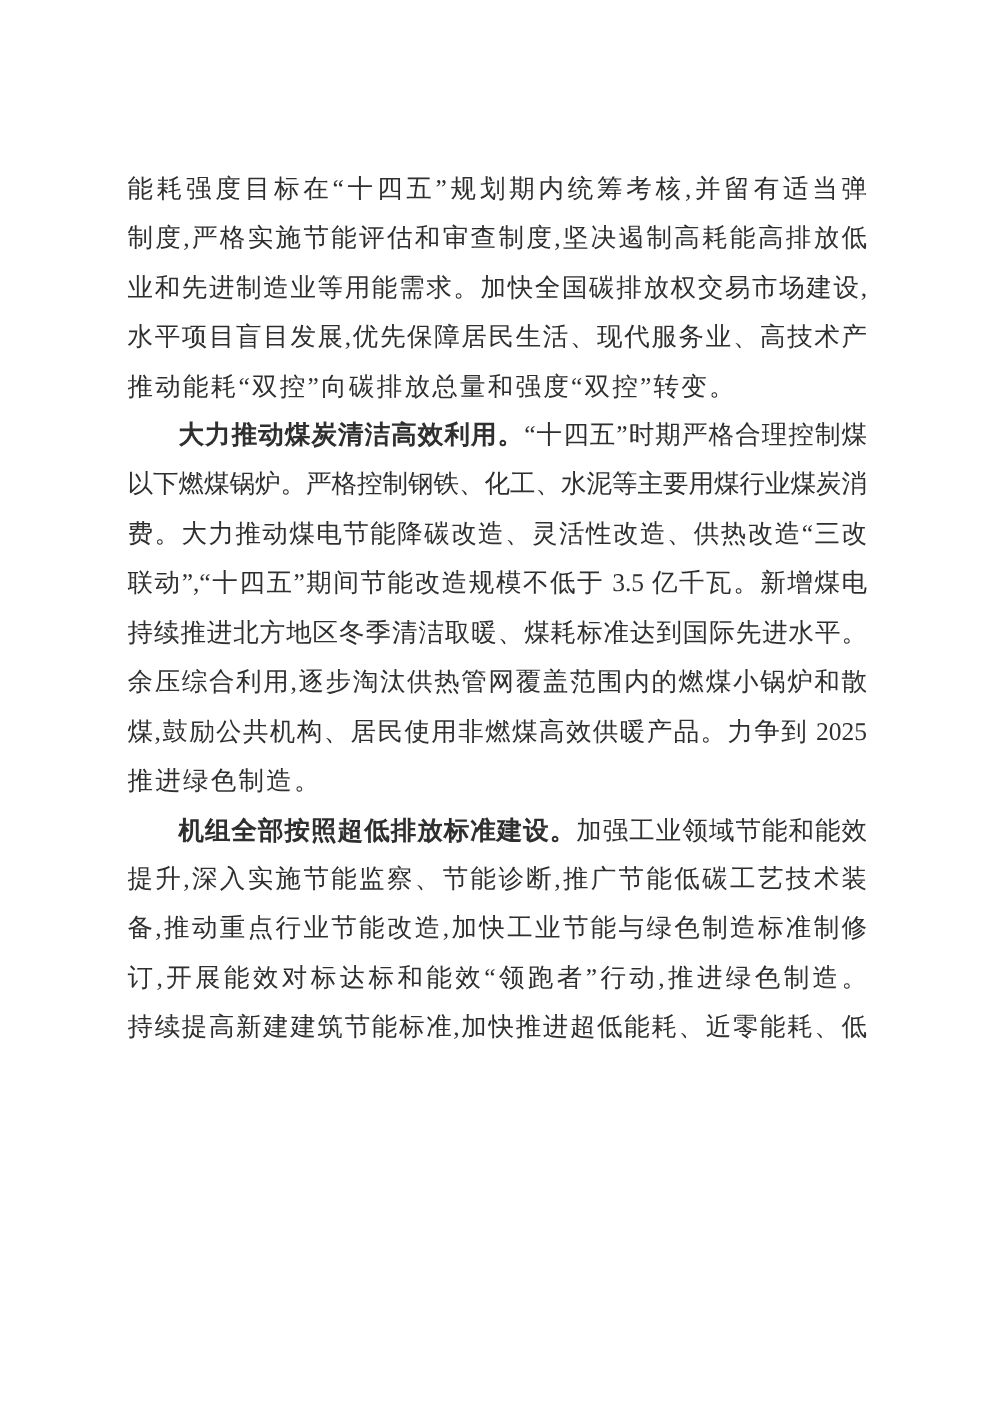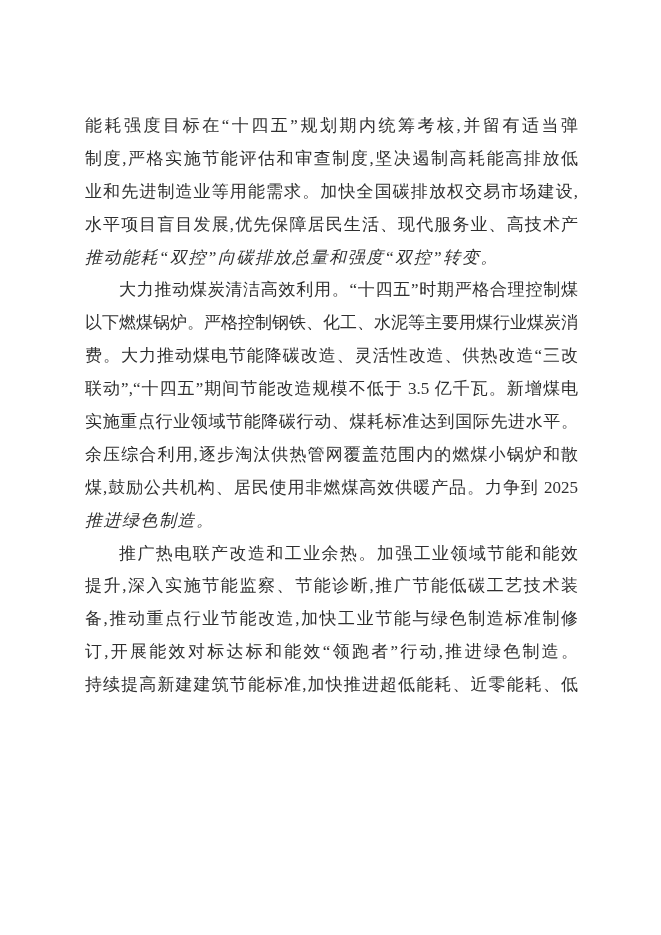--- a/index.html
+++ b/index.html
@@ -29,27 +29,26 @@
     overflow: hidden;
     text-align: justify;
     text-align-last: justify;
     text-justify: inter-character;
     white-space: normal;
   }
   .line.left {
     text-align: left;
     text-align-last: left;
     letter-spacing: 1.5px;
-    font-style: italic;
   }
   .line.indent {
     text-indent: 2em;
   }
   .seg.bold {
-    font-weight: normal;
+    font-weight: bold;
   }
   .page-number {
     position: absolute;
     left: 0;
     top: 836px;
     width: 661px;
     text-align: center;
     font-size: 17px;
     line-height: 26px;
     color: #7f1d1d;
@@ -62,24 +61,24 @@
   <div class="text-block">
       <div class="line"><span class="seg">能耗强度目标在“十四五”规划期内统筹考核,并留有适当弹</span></div>
       <div class="line"><span class="seg">制度,严格实施节能评估和审查制度,坚决遏制高耗能高排放低</span></div>
       <div class="line"><span class="seg">业和先进制造业等用能需求。加快全国碳排放权交易市场建设,</span></div>
       <div class="line"><span class="seg">水平项目盲目发展,优先保障居民生活、现代服务业、高技术产</span></div>
       <div class="line left"><span class="seg">推动能耗“双控”向碳排放总量和强度“双控”转变。</span></div>
       <div class="line indent"><span class="seg bold">大力推动煤炭清洁高效利用。</span><span class="seg">“十四五”时期严格合理控制煤</span></div>
       <div class="line"><span class="seg">以下燃煤锅炉。严格控制钢铁、化工、水泥等主要用煤行业煤炭消</span></div>
       <div class="line"><span class="seg">费。大力推动煤电节能降碳改造、灵活性改造、供热改造“三改</span></div>
       <div class="line"><span class="seg">联动”,“十四五”期间节能改造规模不低于 3.5 亿千瓦。新增煤电</span></div>
-      <div class="line"><span class="seg">实施重点行业领域节能降碳行动、煤耗标准达到国际先进水平。</span></div>
+      <div class="line"><span class="seg">持续推进北方地区冬季清洁取暖、煤耗标准达到国际先进水平。</span></div>
       <div class="line"><span class="seg">余压综合利用,逐步淘汰供热管网覆盖范围内的燃煤小锅炉和散</span></div>
       <div class="line"><span class="seg">煤,鼓励公共机构、居民使用非燃煤高效供暖产品。力争到 2025</span></div>
       <div class="line left"><span class="seg">推进绿色制造。</span></div>
-      <div class="line indent"><span class="seg bold">推广热电联产改造和工业余热。</span><span class="seg">加强工业领域节能和能效</span></div>
+      <div class="line indent"><span class="seg bold">机组全部按照超低排放标准建设。</span><span class="seg">加强工业领域节能和能效</span></div>
       <div class="line"><span class="seg">提升,深入实施节能监察、节能诊断,推广节能低碳工艺技术装</span></div>
       <div class="line"><span class="seg">备,推动重点行业节能改造,加快工业节能与绿色制造标准制修</span></div>
       <div class="line"><span class="seg">订,开展能效对标达标和能效“领跑者”行动,推进绿色制造。</span></div>
       <div class="line"><span class="seg">持续提高新建建筑节能标准,加快推进超低能耗、近零能耗、低</span></div>
     </div>
   <div class="page-number">— 19 —</div>
 </div>
 
 </body></html>

